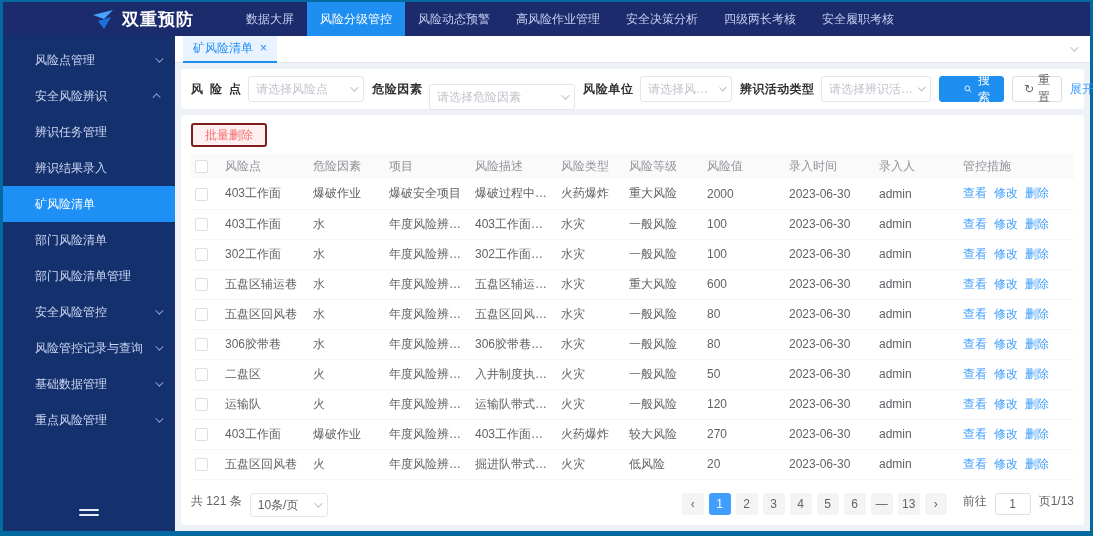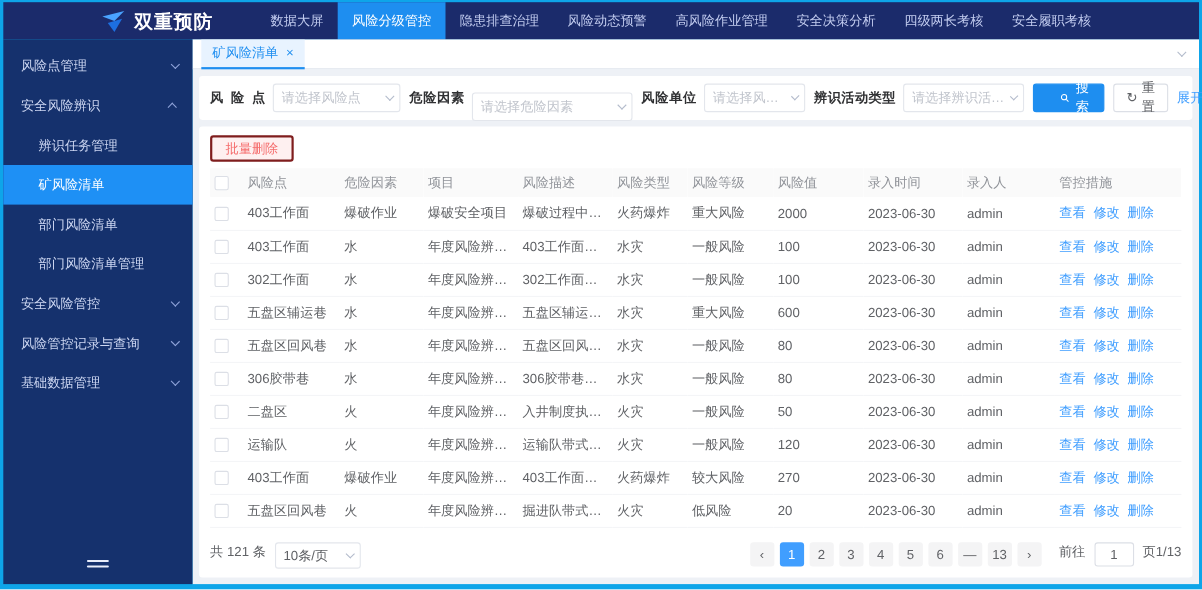--- a/index.html
+++ b/index.html
@@ -1,37 +1,37 @@
 <!DOCTYPE html>
 <html><head>
 <meta charset="utf-8">
 <style>
   * { box-sizing: border-box; margin: 0; padding: 0; }
   html,body { width:1093px; height:536px; font-family:"Liberation Sans","DejaVu Sans",sans-serif; }
-  .frame { width:1093px; height:536px; background:#0ea5e9; padding:2px 3px 5px 3px; display:flex; flex-direction:column; }
+  .frame { width:1093px; height:536px; background:#0369a1; padding:2px 3px 5px 3px; display:flex; flex-direction:column; }
 
   
   .topnav { height:34px; background:#1b2b6b; display:flex; align-items:center; color:#c3cdf0; flex:none; }
   .brand { display:flex; align-items:center; gap:7px; padding-left:88px; width:230px; flex:none; }
   .brand-text { color:#fff; font-size:17px; font-weight:bold; letter-spacing:1px; white-space:nowrap; }
   .nav-menu { display:flex; align-items:stretch; height:34px; flex:1; }
   .nav-item { display:flex; align-items:center; padding:16px 13px; font-size:12px; cursor:pointer; white-space:nowrap; }
   .nav-active { background:#1e8ef0; color:#fff; }
 
   
   .chev { display:inline-block; width:6px; height:6px; border-right:1.5px solid #8fa3d9; border-bottom:1.5px solid #8fa3d9; }
   .chev-down { transform:rotate(45deg) translateY(-2px); }
   .chev-up { transform:rotate(225deg) translateY(-2px); }
   .chev.gray { border-color:#b4bccc; }
   .chev.blue { border-color:#409eff; }
 
   
   .body-row { display:flex; flex:1; min-height:0; }
   .sidebar { width:172px; background:#15316d; color:#cdd7f2; flex:none; display:flex; flex-direction:column; padding-top:6px; position:relative; }
-  .side-item { height:36px; display:flex; align-items:center; font-size:12px; cursor:pointer; padding:0 14px 0 16px; justify-content:space-between; }
+  .side-item { height:36px; display:flex; align-items:center; font-size:12px; cursor:pointer; padding:0 14px 0 32px; justify-content:space-between; }
   .side-child { padding-left:32px; justify-content:flex-start; }
   .side-active { background:#1e90f5; color:#fff; }
   .collapse-btn { position:absolute; bottom:8px; left:0; right:0; height:22px; display:flex; flex-direction:column; align-items:center; justify-content:center; gap:3px; cursor:pointer; }
   .collapse-btn .bar { width:20px; height:2px; background:#e8edfa; border-radius:1px; }
 
   .main { flex:1; background:#eef1f6; display:flex; flex-direction:column; min-width:0; }
 
   
   .tabbar { height:27px; background:#fff; border-bottom:1px solid #e2e6ee; display:flex; align-items:center; flex:none; }
   .tab { margin-left:8px; height:27px; padding:0 10px; display:flex; align-items:center; gap:7px; background:#e8f3ff; color:#1e8ef0;
@@ -82,21 +82,20 @@
     <div class="brand">
       <svg width="24" height="22" viewBox="0 0 24 22">
         <polygon points="2,7 22,2 13,11" fill="#4aa3ff"></polygon>
         <polygon points="7,13 20,9 13,21" fill="#1d6fe0"></polygon>
       </svg>
       <span class="brand-text">双重预防</span>
     </div>
     <nav class="nav-menu">
         <div class="nav-item">数据大屏</div>
         <div class="nav-item nav-active">风险分级管控</div>
-        <div class="nav-item">隐患排查治理</div>
         <div class="nav-item">风险动态预警</div>
         <div class="nav-item">高风险作业管理</div>
         <div class="nav-item">安全决策分析</div>
         <div class="nav-item">四级两长考核</div>
         <div class="nav-item">安全履职考核</div>
       </nav>
 
   </header>
 
   <div class="body-row">
@@ -107,39 +106,46 @@
             <span>风险点管理</span>
             <i class="chev chev-down"></i>
           </div>
           <div class="side-item side-group">
             <span>安全风险辨识</span>
             <i class="chev chev-up"></i>
           </div>
           <div class="side-item side-child">
             <span>辨识任务管理</span>
           </div>
+          <div class="side-item side-child">
+            <span>辨识结果录入</span>
+          </div>
           <div class="side-item side-child side-active">
             <span>矿风险清单</span>
           </div>
           <div class="side-item side-child">
             <span>部门风险清单</span>
           </div>
           <div class="side-item side-child">
             <span>部门风险清单管理</span>
           </div>
           <div class="side-item side-group">
             <span>安全风险管控</span>
             <i class="chev chev-down"></i>
           </div>
           <div class="side-item side-group">
             <span>风险管控记录与查询</span>
             <i class="chev chev-down"></i>
           </div>
           <div class="side-item side-group">
             <span>基础数据管理</span>
+            <i class="chev chev-down"></i>
+          </div>
+          <div class="side-item side-group">
+            <span>重点风险管理</span>
             <i class="chev chev-down"></i>
           </div>
         </div>
       <div class="collapse-btn">
         <span class="bar"></span>
         <span class="bar"></span>
       </div>
     </aside>
 
     <main class="main">

